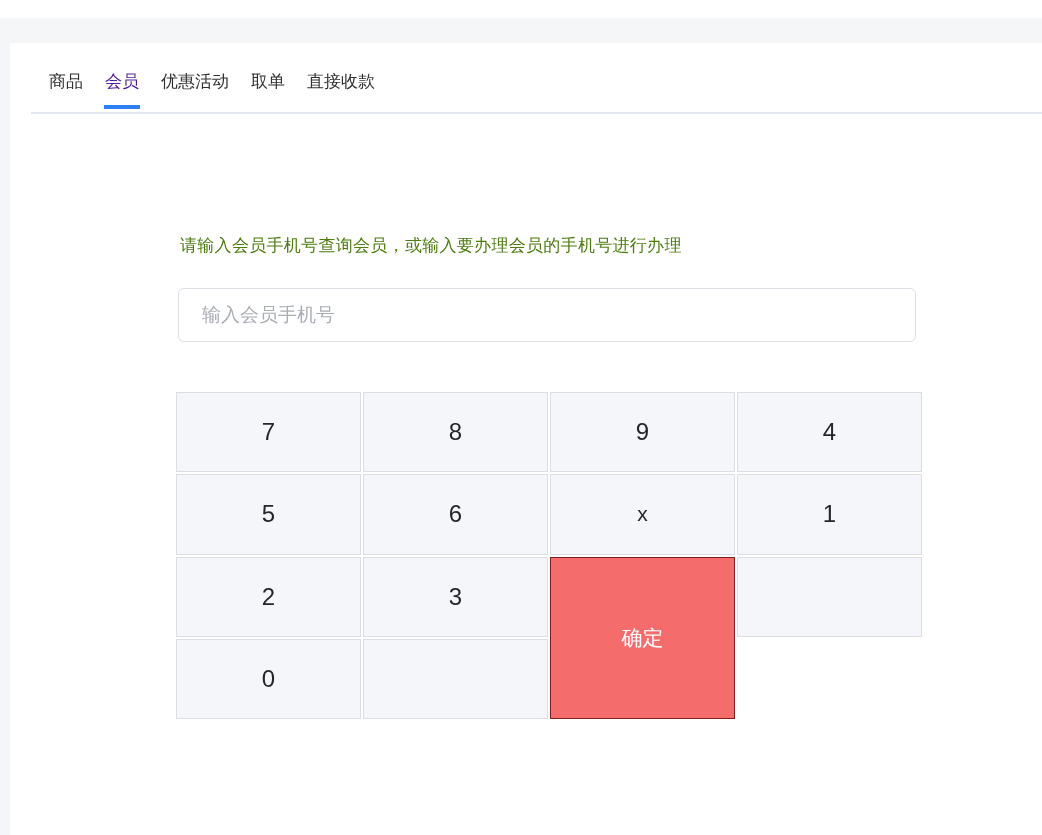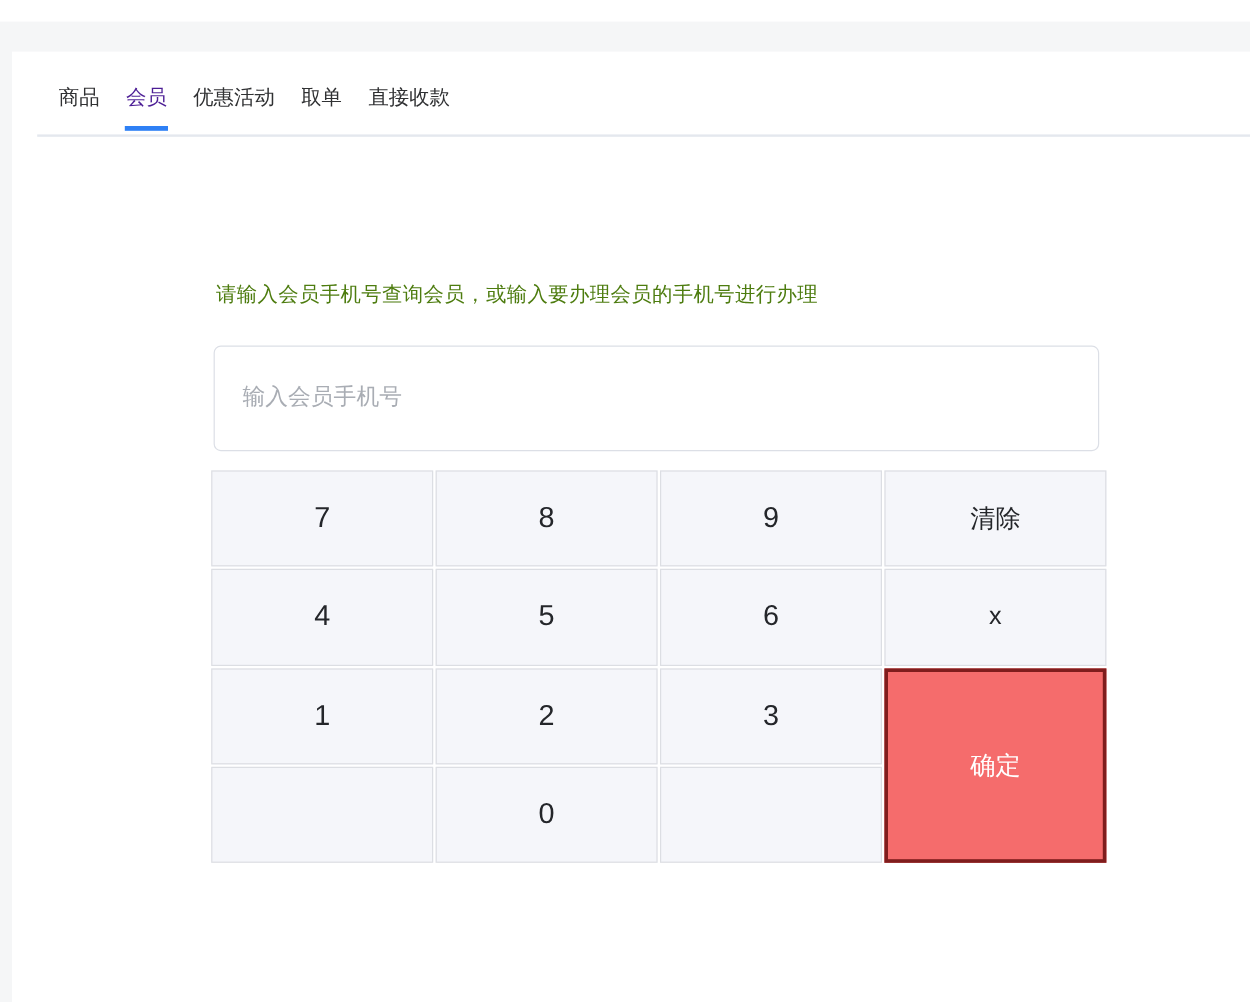--- a/index.html
+++ b/index.html
@@ -28,42 +28,42 @@
   }
 
   
   .hint{
     position:absolute;left:170px;top:190px;font-size:17px;line-height:26px;
     color:#4d7c0f;letter-spacing:0.3px;
   }
 
   
   .phone-input{
-    position:absolute;left:168px;top:245px;width:738px;height:88px;box-sizing:border-box;
+    position:absolute;left:168px;top:245px;width:738px;height:54px;box-sizing:border-box;
     border:1px solid #dcdfe6;border-radius:6px;padding:0 20px 0 23px;
     font-size:19px;color:#303133;outline:none;background:#fff;
     font-family:inherit;
   }
   .phone-input::placeholder{color:#a9adb4;opacity:1;}
 
   
   .keypad{
     position:absolute;left:166px;top:349px;width:746px;height:327px;
     display:grid;grid-template-columns:repeat(4,1fr);grid-template-rows:repeat(4,1fr);
     gap:2px;
   }
   .key{
     background:#f5f6fa;border:1px solid #dcdee3;box-sizing:border-box;
     display:flex;align-items:center;justify-content:center;
     font-size:24px;color:#24262a;cursor:pointer;font-family:inherit;padding:0;
   }
   .key.fn{font-size:21px;}
   .key.empty{cursor:default;}
   .key.confirm{
-    grid-row:span 2;background:#f56c6c;border:3px solid #7f1d1d;
+    grid-row:span 2;background:#f56c6c;border:1px solid #7f1d1d;
     color:#fff;font-size:21px;
   }
 </style>
 </head>
 <body>
 
 <div class="page">
   <div class="page-bg"></div>
 
   <div class="card">
@@ -77,21 +77,20 @@
     </nav>
 
     <div class="hint">请输入会员手机号查询会员，或输入要办理会员的手机号进行办理</div>
 
     <input class="phone-input" type="text" placeholder="输入会员手机号" style="">
 
     <div class="keypad">
       <button class="key">7</button>
       <button class="key">8</button>
       <button class="key">9</button>
-      <button class="key fn">清除</button>
 
       <button class="key">4</button>
       <button class="key">5</button>
       <button class="key">6</button>
       <button class="key fn">x</button>
 
       <button class="key">1</button>
       <button class="key">2</button>
       <button class="key">3</button>
       <button class="key confirm">确定</button>

